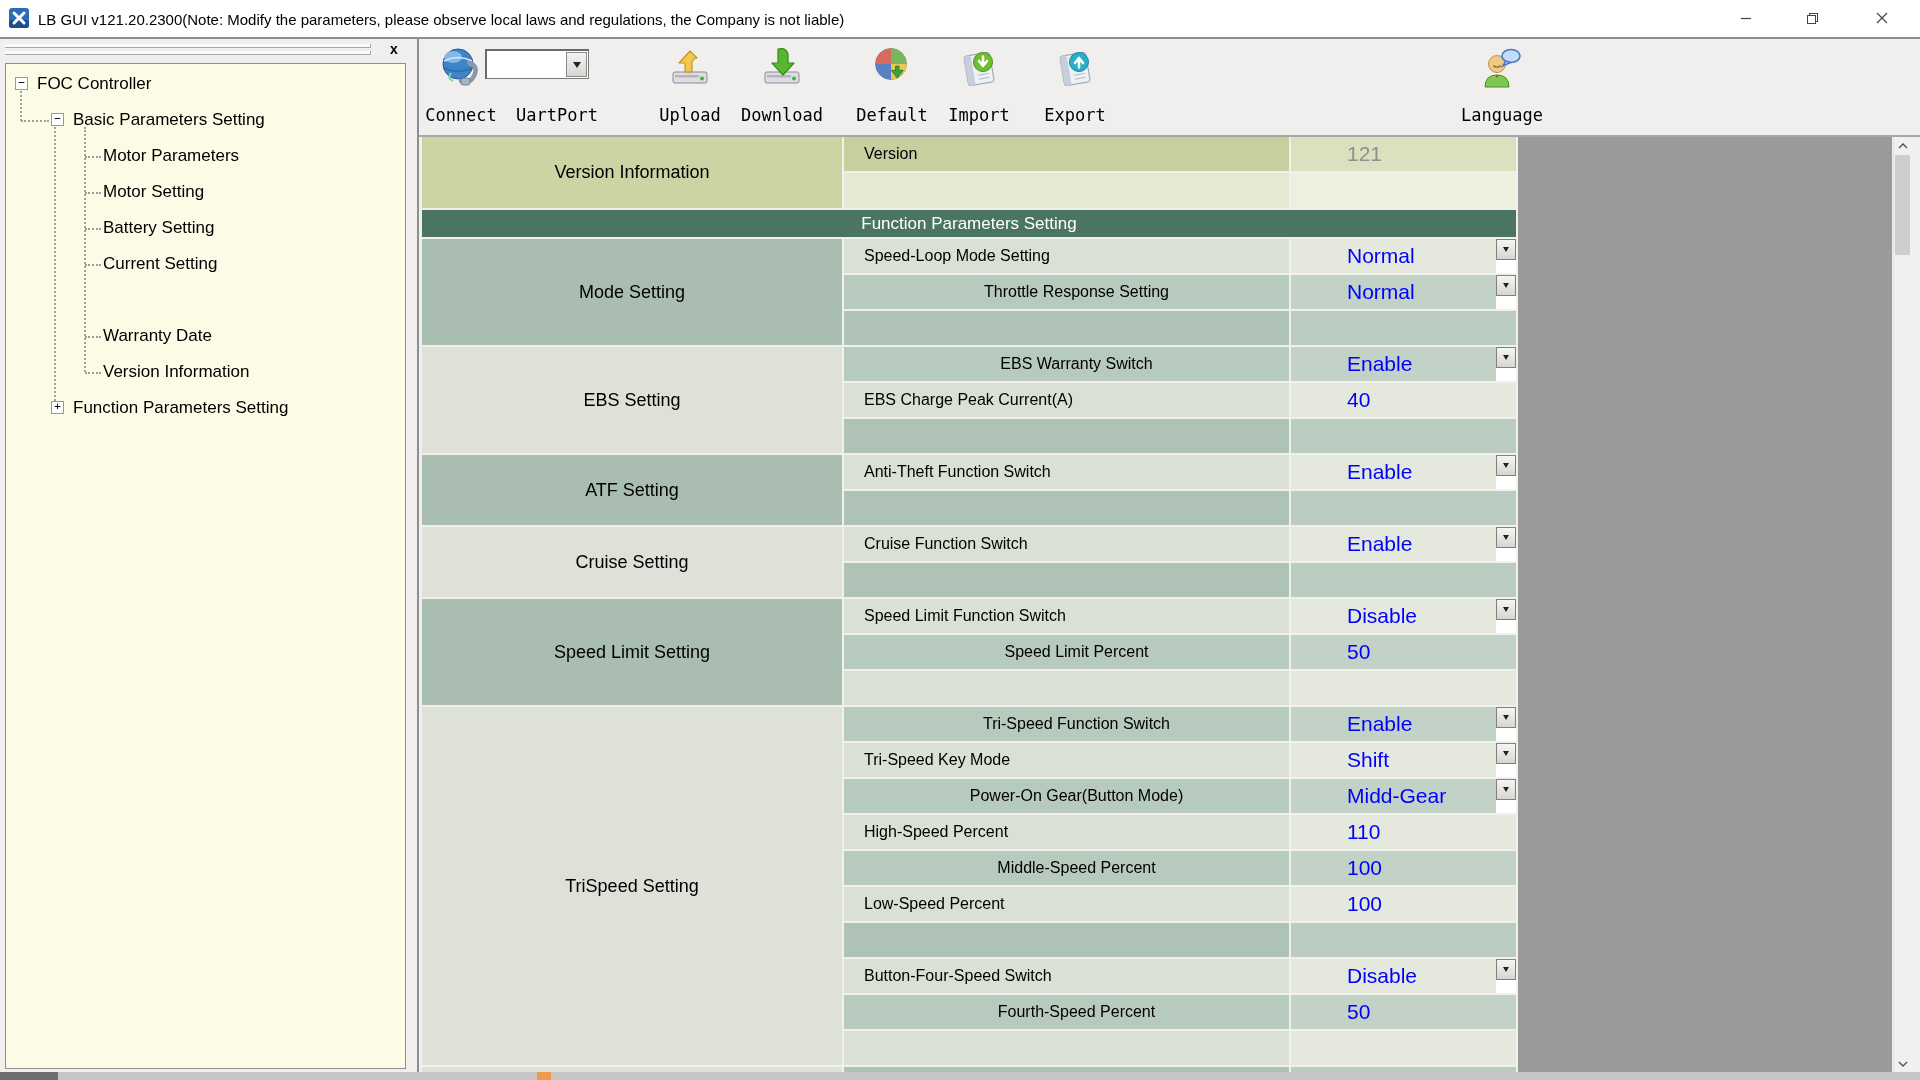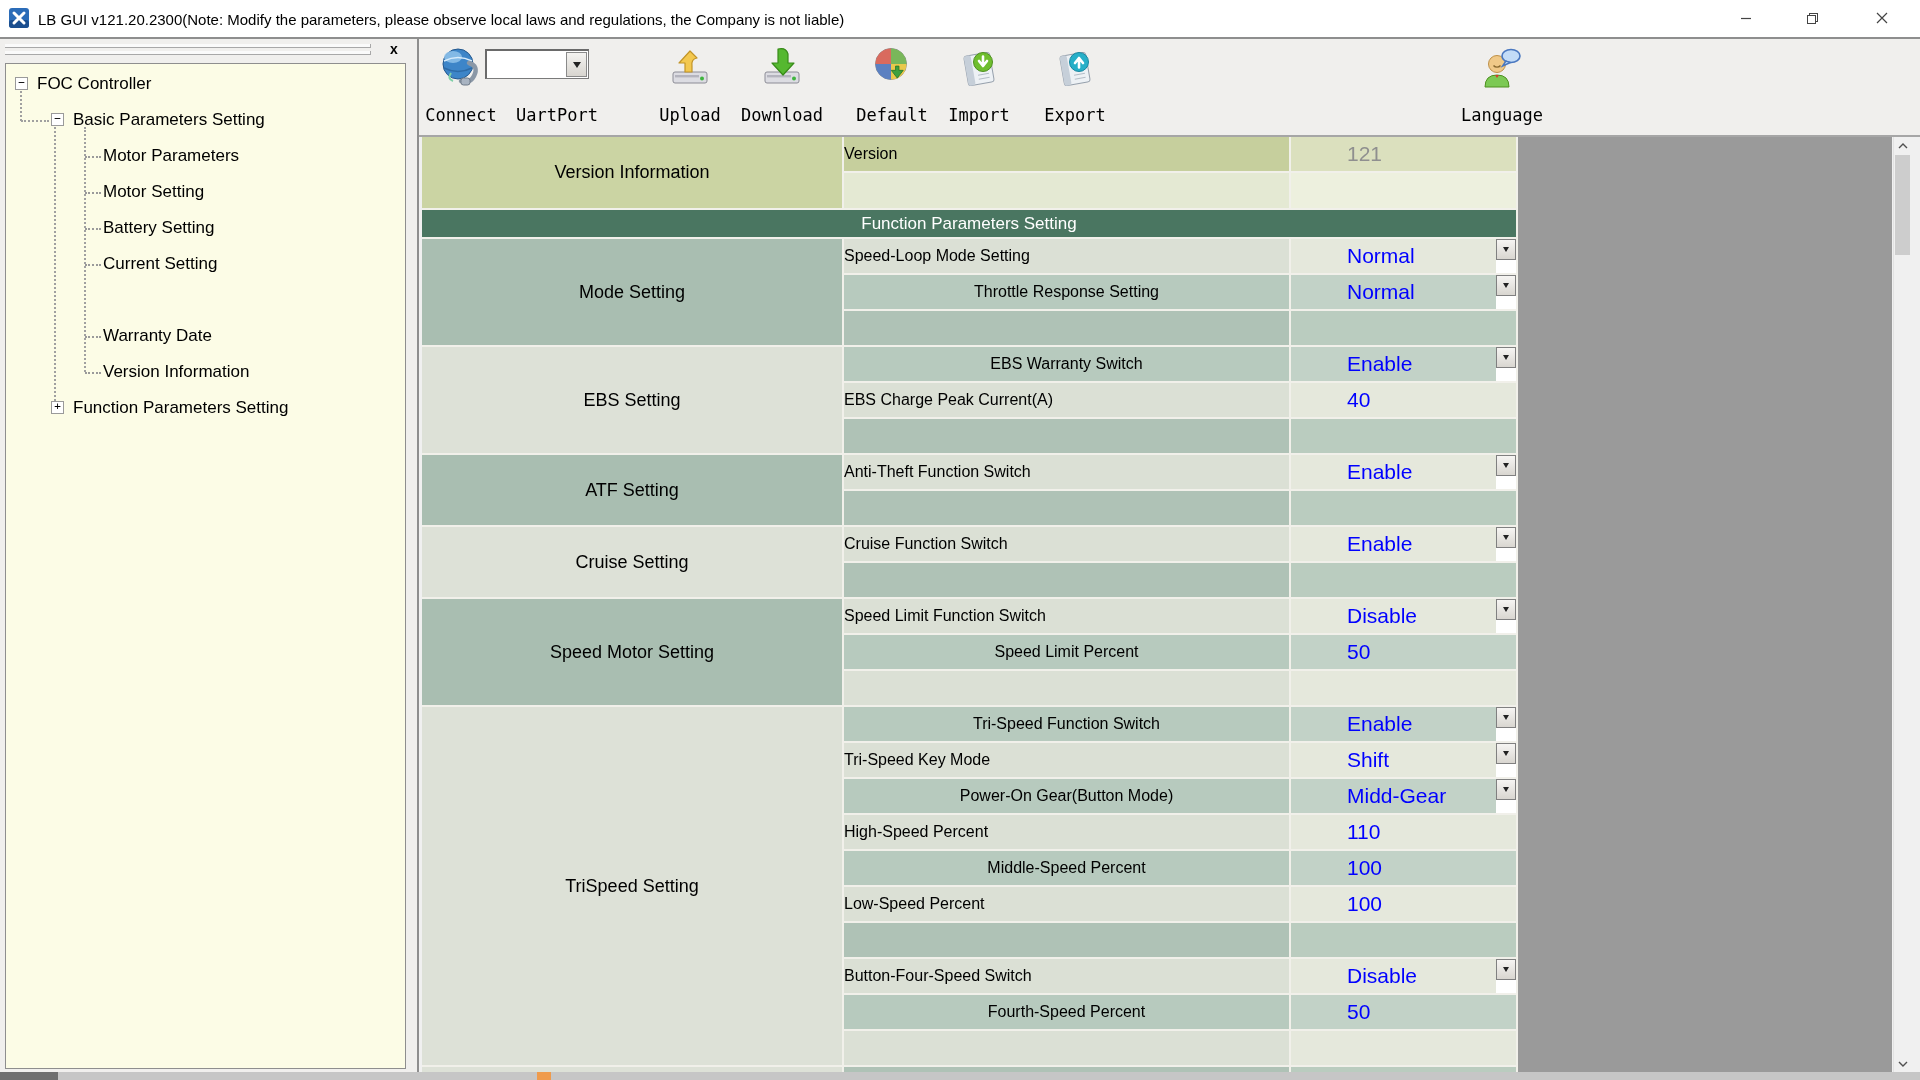--- a/index.html
+++ b/index.html
@@ -44,21 +44,21 @@
   #uart-label{position:absolute;left:86px;top:66px;width:104px;text-align:center;font-family:"DejaVu Sans Mono",monospace;font-size:17px;font-weight:500;}
 
   
   #table-area{position:absolute;left:0;top:98px;right:0;bottom:0;background:#F0F0F0;overflow:hidden;}
   #twrap{position:absolute;left:3px;top:0;width:1096px;height:935px;overflow:hidden;}
   #gray-fill{position:absolute;left:1099px;top:0;width:374px;height:935px;background:var(--gray-fill);}
   table{border-collapse:separate;border-spacing:0;table-layout:fixed;width:1096px;}
   td{padding:0;height:36px;box-sizing:border-box;border-right:2px solid var(--border-light);border-bottom:2px solid var(--border-light);overflow:hidden;vertical-align:middle;}
   tr.h37 td{height:37px;}
   td.groupcell{text-align:center;font-size:18px;color:#000;}
-  td.labelcell{padding-left:0;font-size:16px;color:#000;}
+  td.labelcell{padding-left:20px;font-size:16px;color:#000;}
   td.valuecell{position:relative;}
   .val{display:block;margin-left:56px;font-size:21px;color:var(--value-text);line-height:34px;white-space:nowrap;}
   .val.readonly{color:var(--readonly-text);}
   .combo-btn{position:absolute;top:0;right:0;width:20px;height:21px;background:linear-gradient(#F6F5F3,#D9D6D0);
     border:1px solid #808080;box-sizing:border-box;display:flex;align-items:center;justify-content:center;}
   .combo-btn .arrow-down{border-left-width:3.5px;border-right-width:3.5px;border-top-width:5px;}
   .combo-sliver{position:absolute;top:21px;right:0;width:20px;height:13px;background:#fff;}
   td.band{background:var(--header-bg);color:var(--header-text);text-align:center;font-size:17px;height:29px;}
   .g-olive{background:var(--olive-group);} .g-green{background:var(--green-group);} .g-light{background:var(--light-group);}
   .t-olive{background:var(--olive-label);} .v-olive{background:var(--olive-value);}
@@ -342,21 +342,21 @@
                       <span class="arrow-down"></span>
                     </div>
                     <div class="combo-sliver"></div>
                   </td>
                 </tr>
                 <tr>
                   <td class="labelcell t-sep-green"></td>
                   <td class="valuecell v-sep-green"></td>
                 </tr>
                 <tr>
-                  <td class="groupcell g-green" rowspan="3"><span>Speed Motor Setting</span></td>
+                  <td class="groupcell g-green" rowspan="3"><span>Speed Limit Setting</span></td>
                   <td class="labelcell t-light"><span>Speed Limit Function Switch</span></td>
                   <td class="valuecell v-light">
                     <span class="val">Disable</span>
                     <div class="combo-btn">
                       <span class="arrow-down"></span>
                     </div>
                     <div class="combo-sliver"></div>
                   </td>
                 </tr>
                 <tr>

